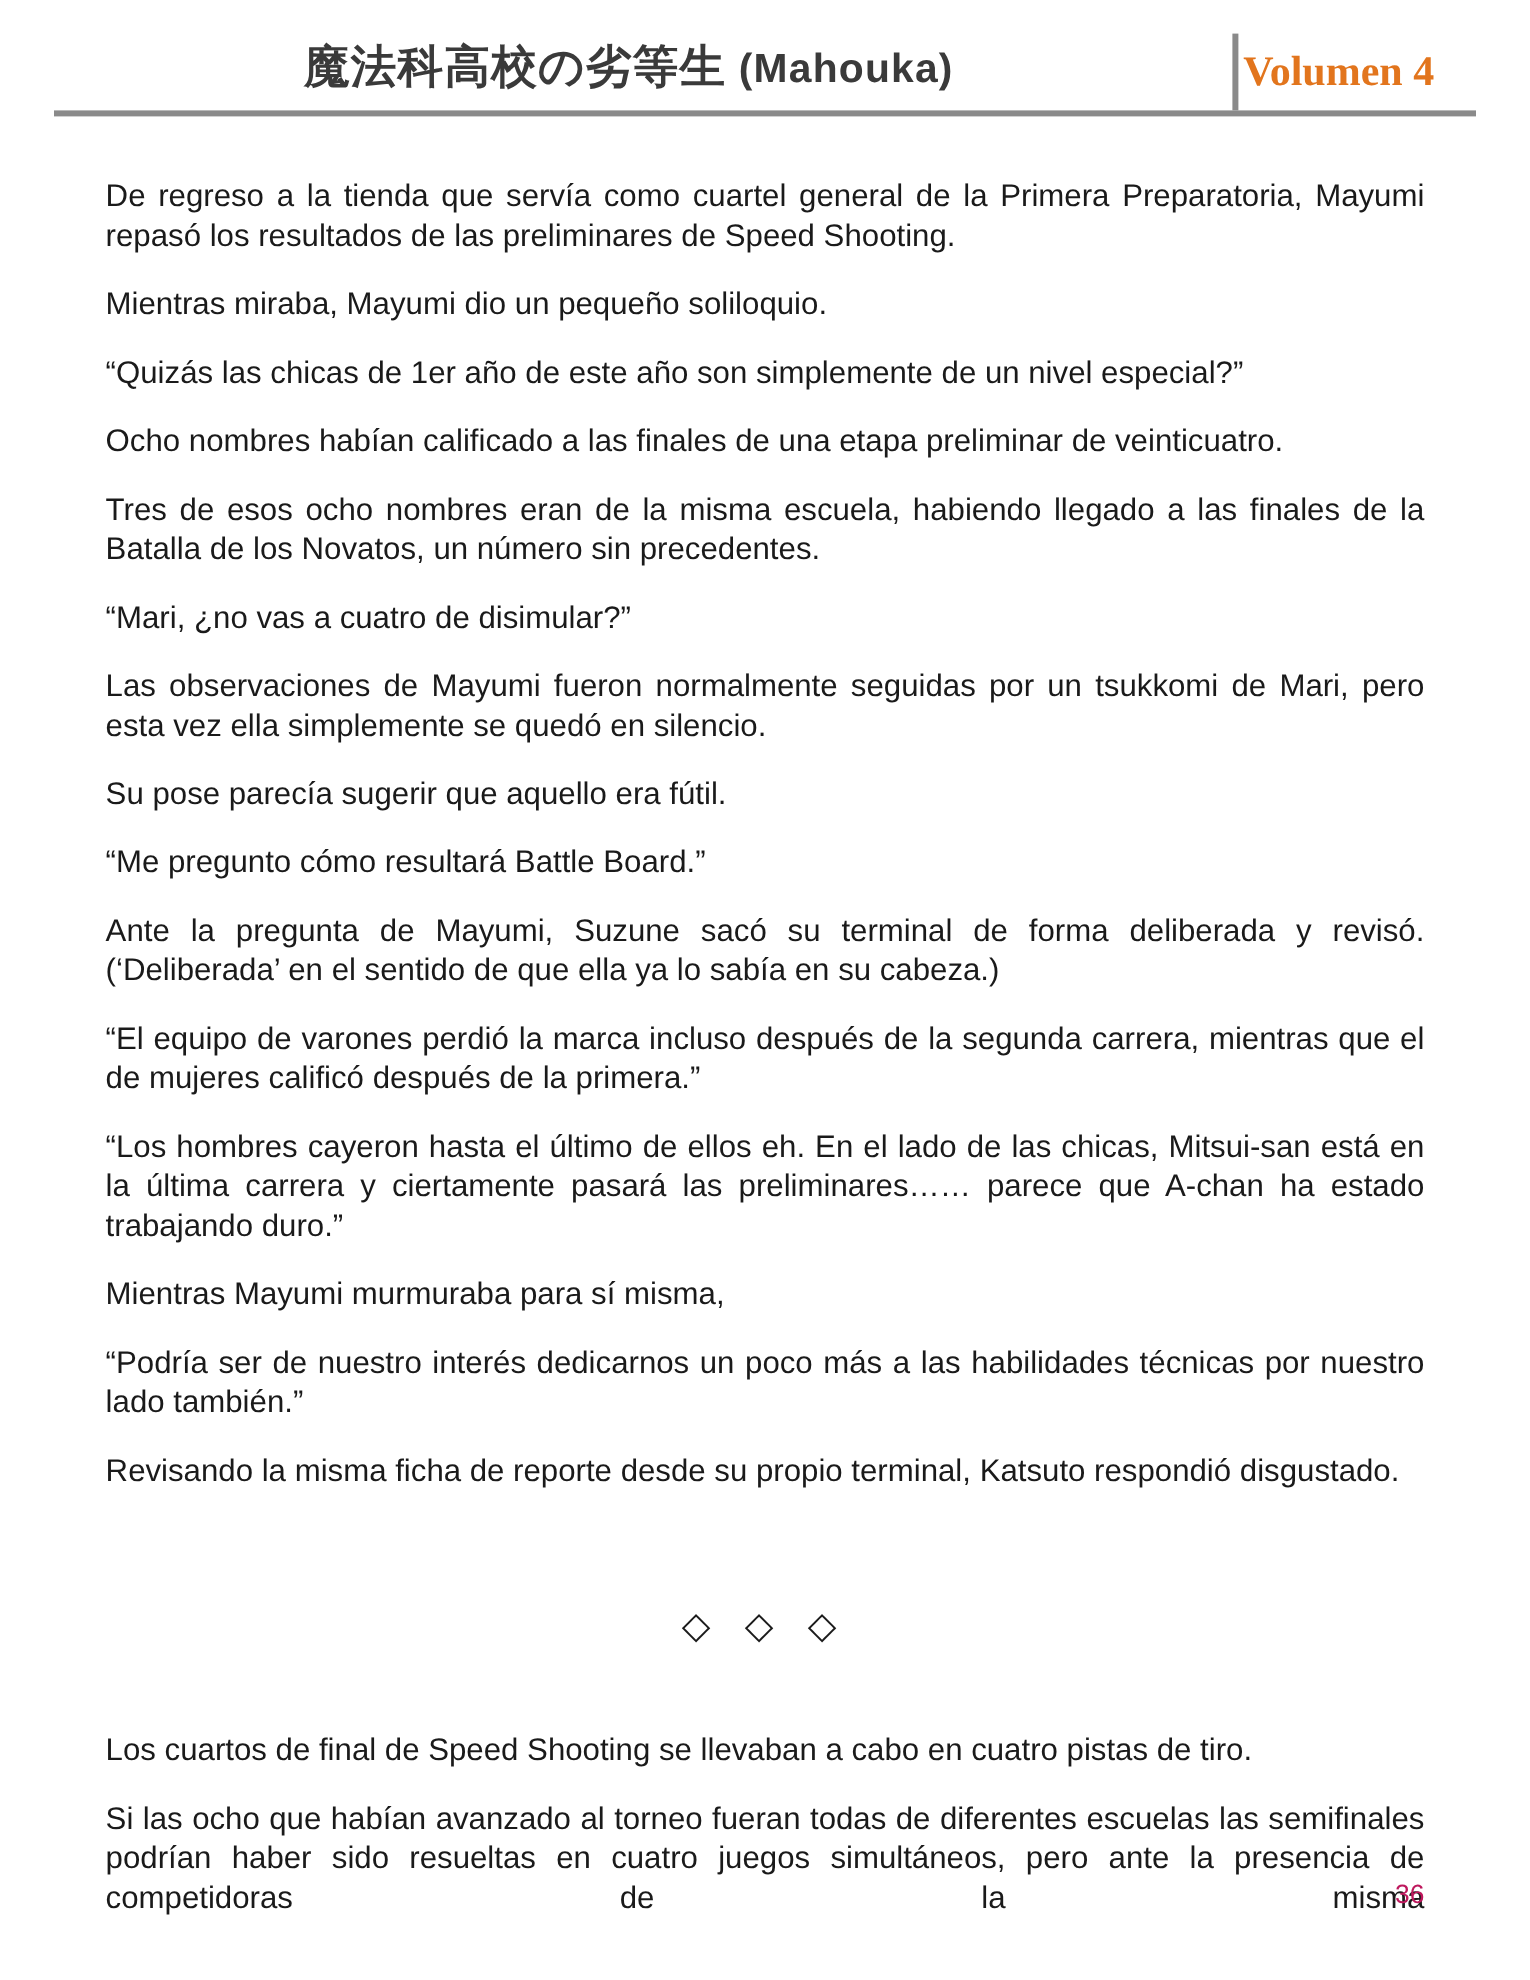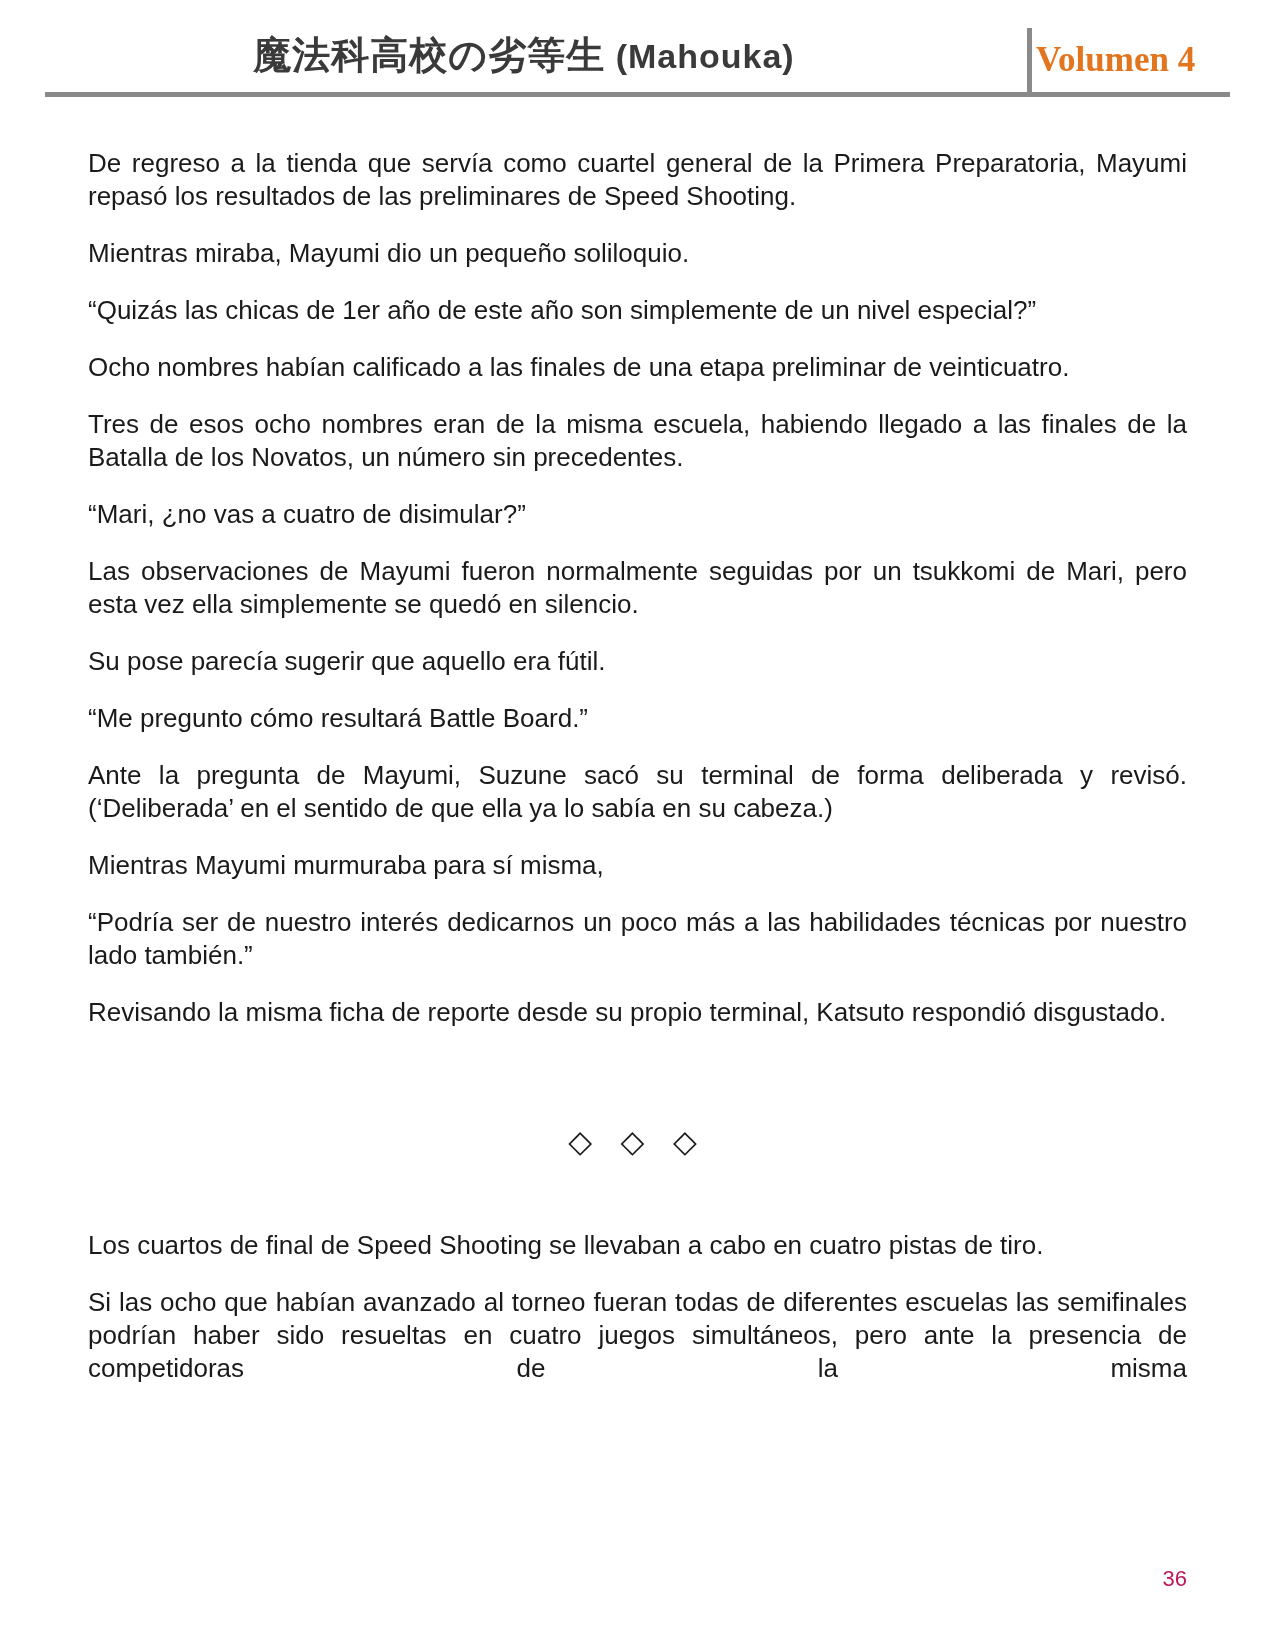--- a/index.html
+++ b/index.html
@@ -129,20 +129,22 @@
     <p>De regreso a la tienda que servía como cuartel general de la Primera Preparatoria, Mayumi repasó los resultados de las preliminares de Speed Shooting.</p>
     <p>Mientras miraba, Mayumi dio un pequeño soliloquio.</p>
     <p>“Quizás las chicas de 1er año de este año son simplemente de un nivel especial?”</p>
     <p>Ocho nombres habían calificado a las finales de una etapa preliminar de veinticuatro.</p>
     <p>Tres de esos ocho nombres eran de la misma escuela, habiendo llegado a las finales de la Batalla de los Novatos, un número sin precedentes.</p>
     <p>“Mari, ¿no vas a cuatro de disimular?”</p>
     <p>Las observaciones de Mayumi fueron normalmente seguidas por un tsukkomi de Mari, pero esta vez ella simplemente se quedó en silencio.</p>
     <p>Su pose parecía sugerir que aquello era fútil.</p>
     <p>“Me pregunto cómo resultará Battle Board.”</p>
     <p>Ante la pregunta de Mayumi, Suzune sacó su terminal de forma deliberada y revisó. (‘Deliberada’ en el sentido de que ella ya lo sabía en su cabeza.)</p>
+    <p>“El equipo de varones perdió la marca incluso después de la segunda carrera, mientras que el de mujeres calificó después de la primera.”</p>
+    <p>“Los hombres cayeron hasta el último de ellos eh. En el lado de las chicas, Mitsui-san está en la última carrera y ciertamente pasará las preliminares…… parece que A-chan ha estado trabajando duro.”</p>
     <p>Mientras Mayumi murmuraba para sí misma,</p>
     <p>“Podría ser de nuestro interés dedicarnos un poco más a las habilidades técnicas por nuestro lado también.”</p>
     <p>Revisando la misma ficha de reporte desde su propio terminal, Katsuto respondió disgustado.</p>
 
     <div class="scene-separator">◇ ◇ ◇</div>
 
     <p>Los cuartos de final de Speed Shooting se llevaban a cabo en cuatro pistas de tiro.</p>
     <p class="continued">Si las ocho que habían avanzado al torneo fueran todas de diferentes escuelas las semifinales podrían haber sido resueltas en cuatro juegos simultáneos, pero ante la presencia de competidoras de la misma</p>
   </main>
 

